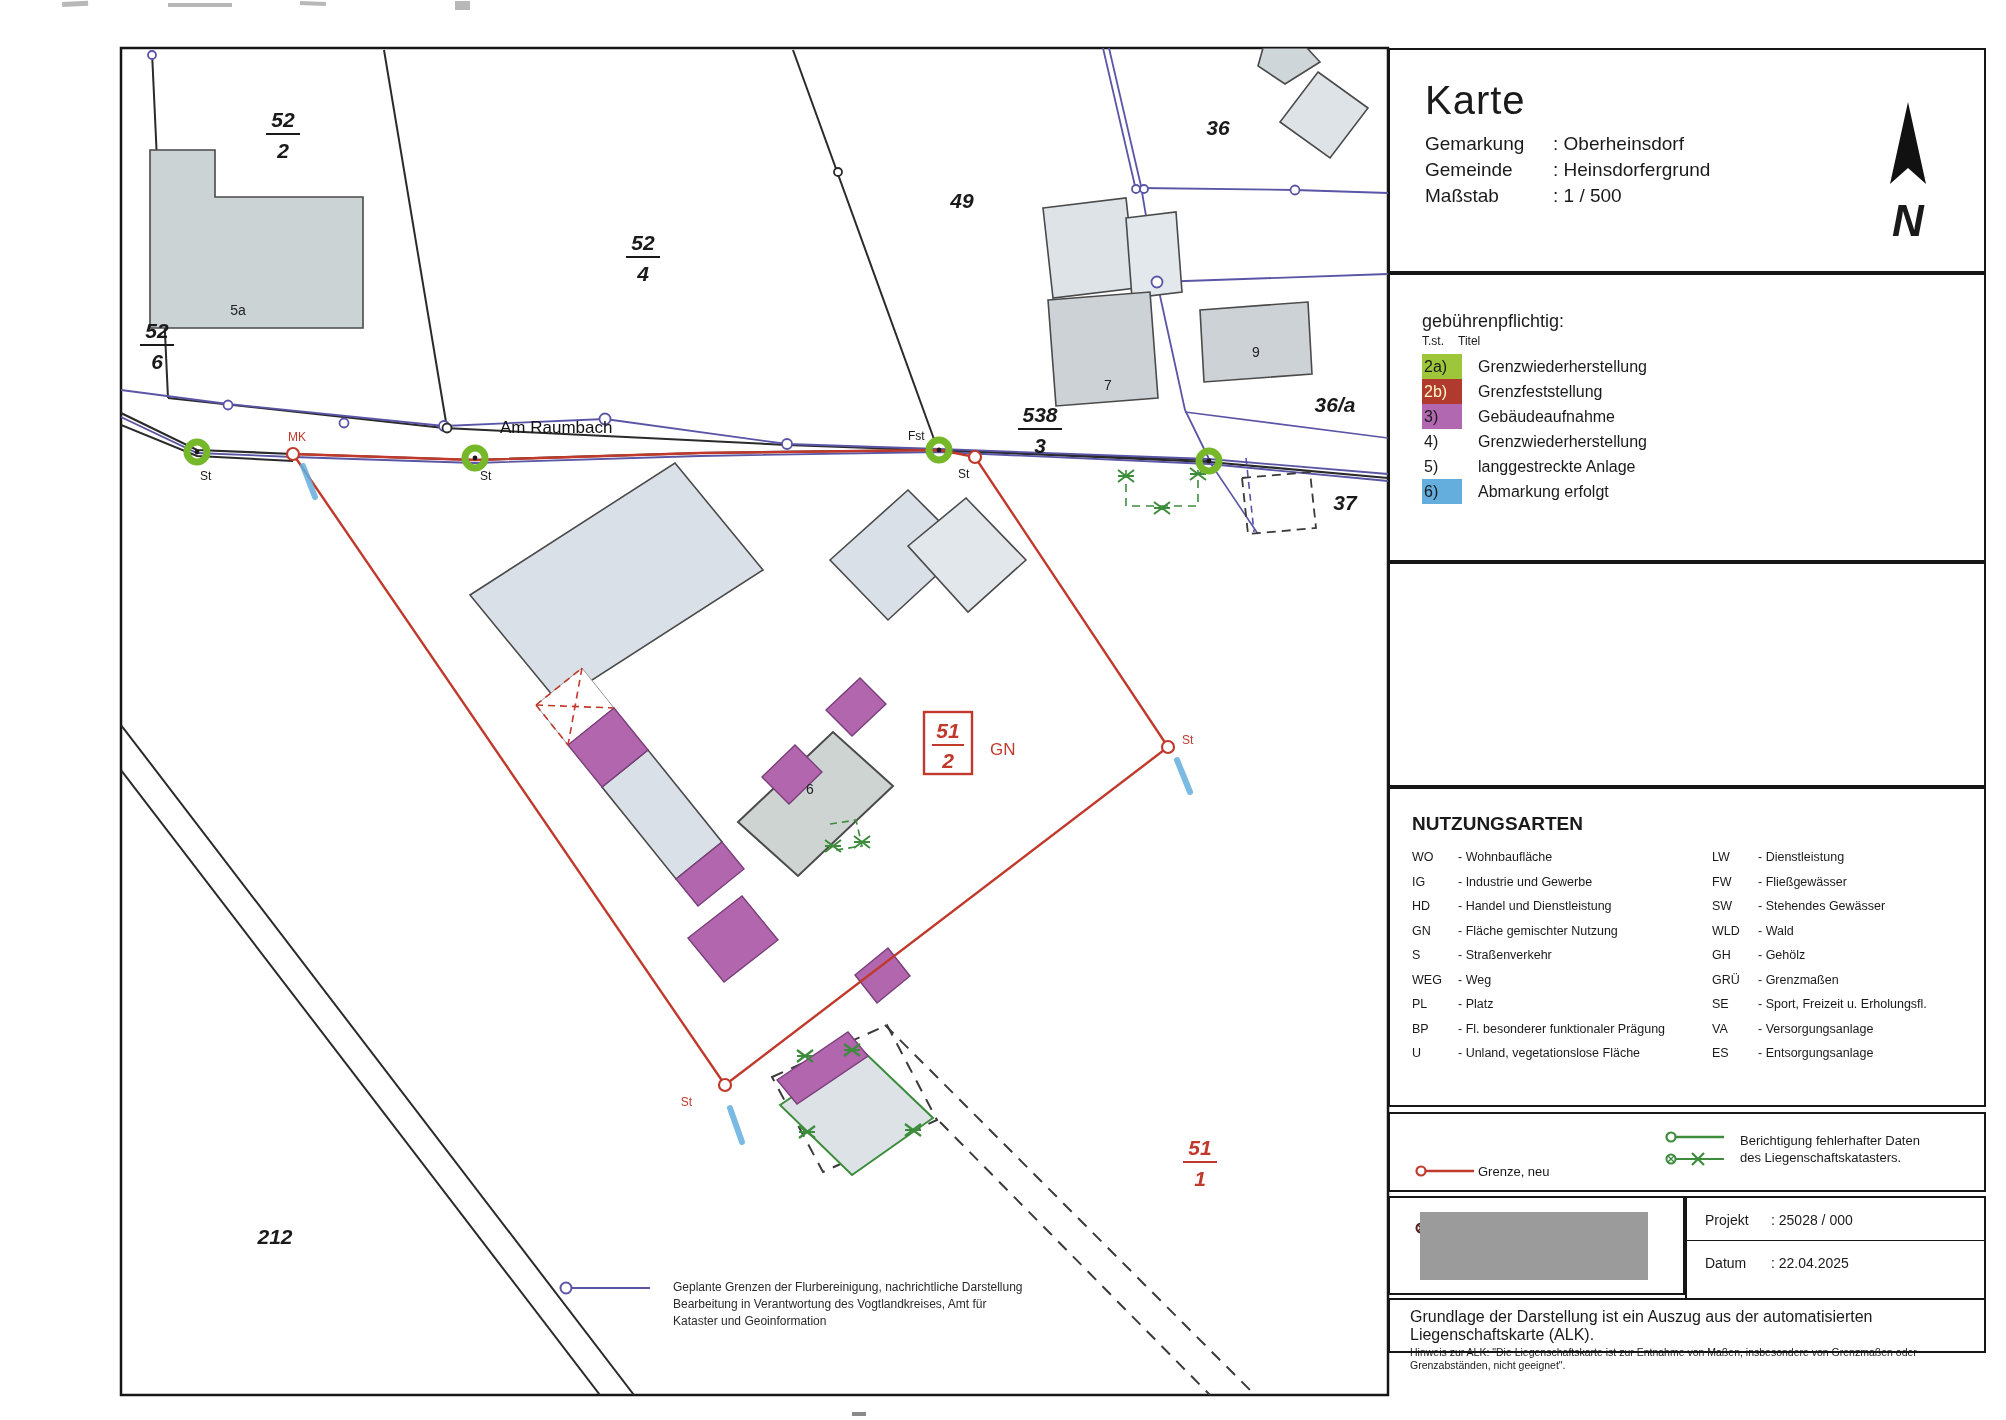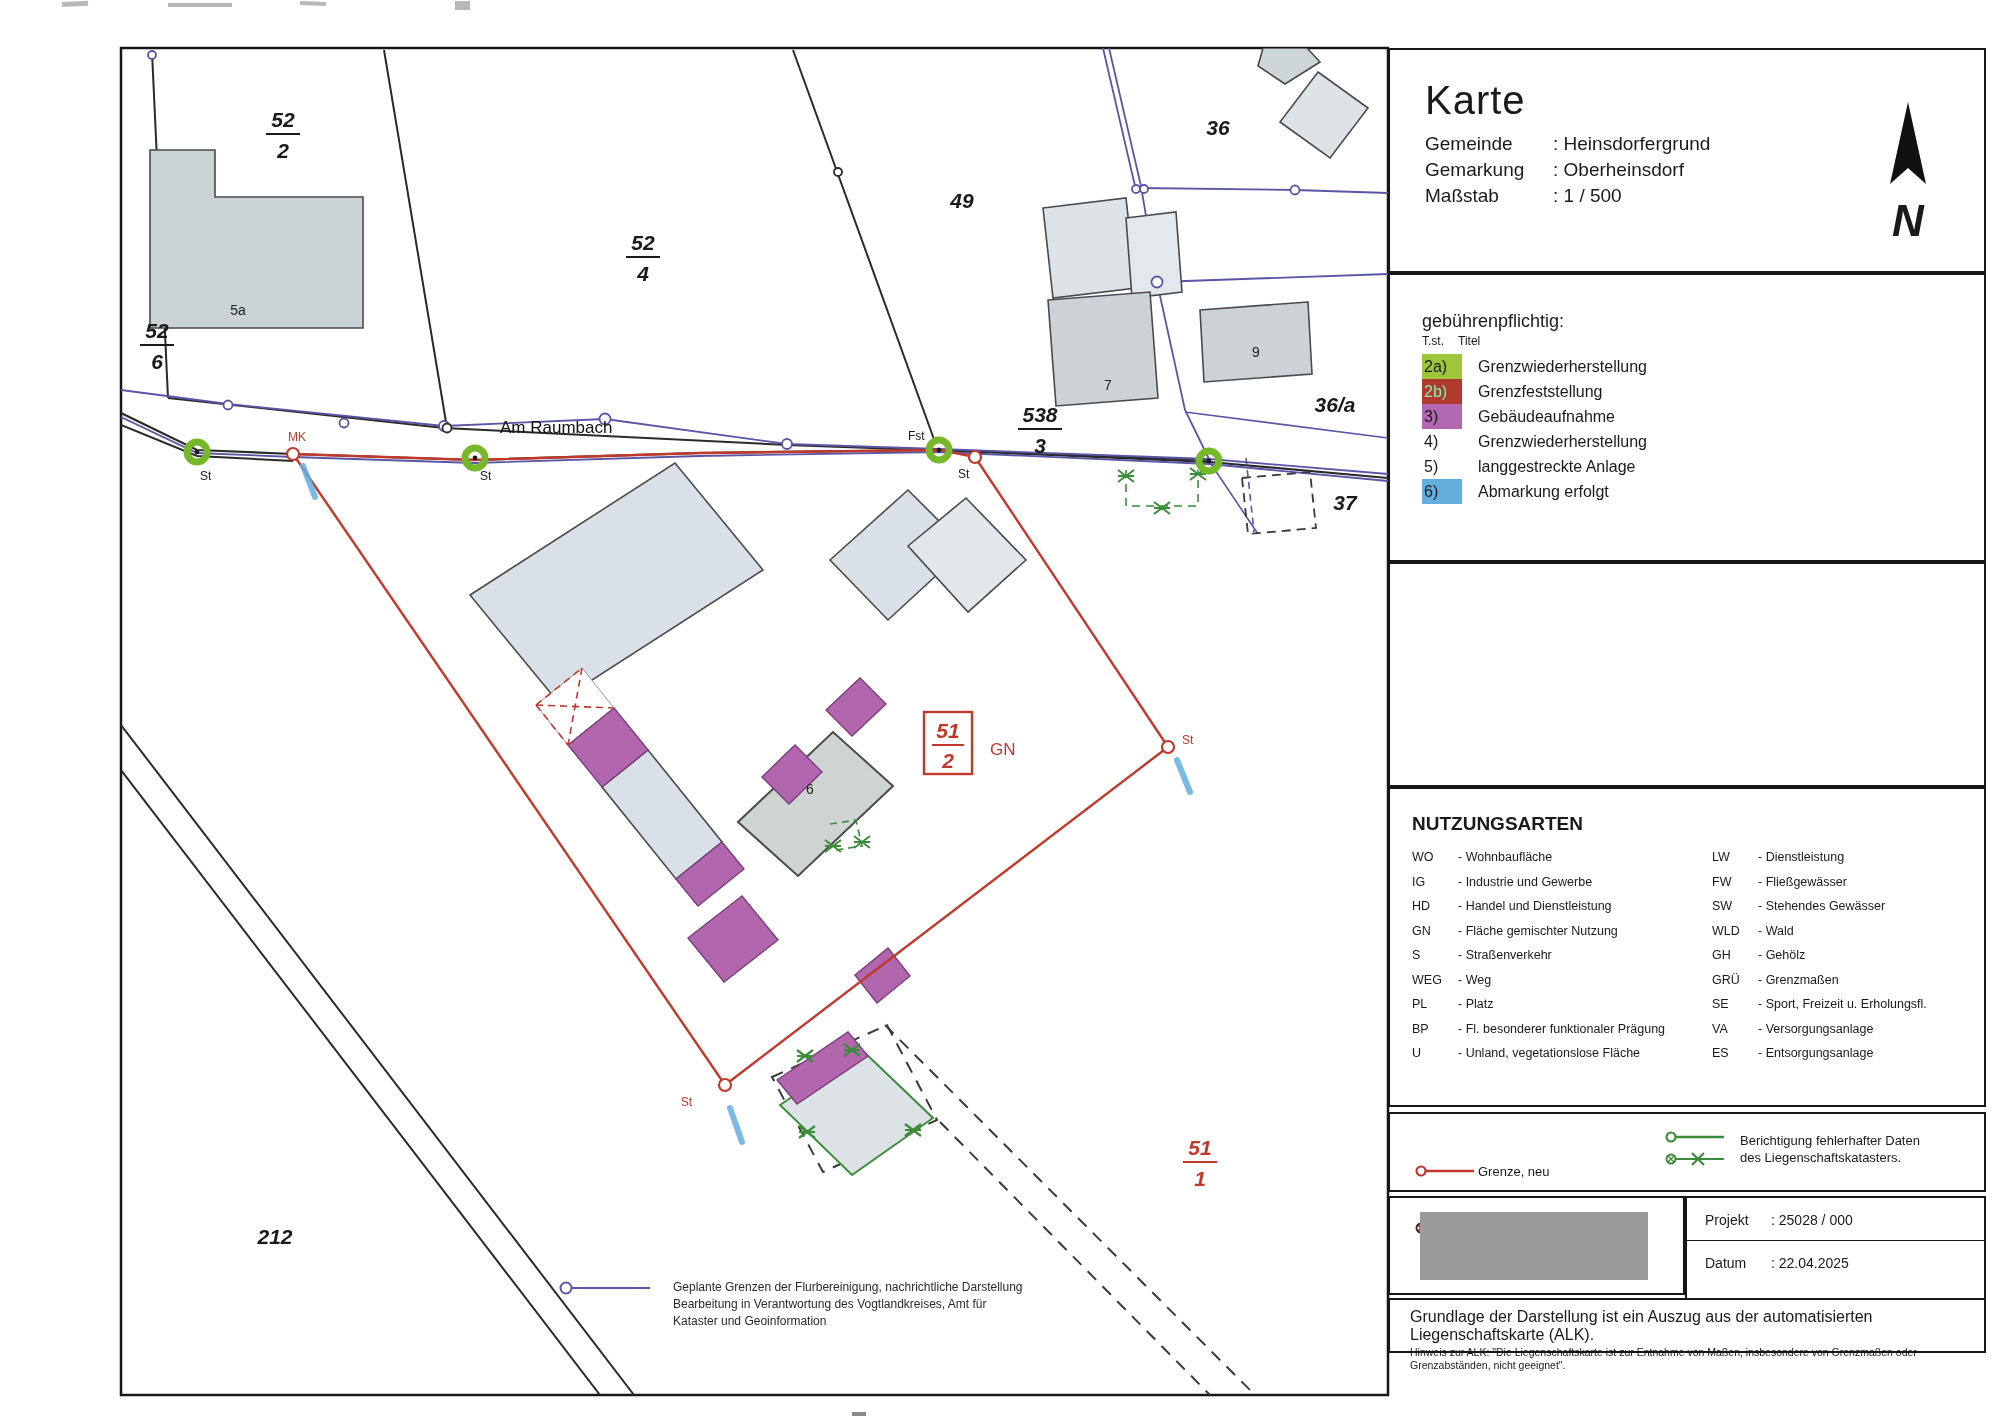--- a/index.html
+++ b/index.html
@@ -20,21 +20,21 @@
   .tb-label{width:128px;}
   .north{position:absolute;right:48px;top:48px;width:56px;height:150px;}
   
   .fee{padding:36px 0 0 32px;}
   .fee-head{font-size:18px;margin-bottom:2px;}
   .fee-sub{font-size:12px;margin-bottom:6px;}
   .fee-sub span:first-child{margin-right:14px;}
   .fee-row{font-size:16px;line-height:25px;display:flex;gap:8px;}
   .tst{display:inline-block;min-width:36px;padding:0 2px;text-align:left;}
   .hl-green{background:#9dc63b;}
-  .hl-red{background:#b03a2e;color:#86efac;}
+  .hl-red{background:#b03a2e;color:#fef9c3;}
   .hl-purple{background:#b168b1;}
   .hl-blue{background:#64aede;}
   .fee-row .ttl{margin-left:8px;}
   
   .nutz{padding:24px 0 0 22px;}
   .nutz-head{font-size:19px;font-weight:bold;margin-bottom:10px;}
   .nutz-cols{display:flex;}
   .nutz-col{font-size:12.5px;}
   .nutz-col.c1{width:300px;}
   .nutz-row{display:flex;height:24.5px;align-items:center;}
@@ -294,26 +294,26 @@
 
     <text class="lbl-annot" x="673" y="1291">Geplante Grenzen der Flurbereinigung, nachrichtliche Darstellung</text>
     <text class="lbl-annot" x="673" y="1308">Bearbeitung in Verantwortung des Vogtlandkreises, Amt für</text>
     <text class="lbl-annot" x="673" y="1325">Kataster und Geoinformation</text>
   </g>
 </svg>
 
 <div class="panel-box" style="top:48px;height:225px;">
   <div class="tb-title">Karte</div>
   <div class="tb-row">
+    <span class="tb-label">Gemarkung</span>
+    <span>: Oberheinsdorf</span>
+  </div>
+  <div class="tb-row">
     <span class="tb-label">Gemeinde</span>
     <span>: Heinsdorfergrund</span>
-  </div>
-  <div class="tb-row">
-    <span class="tb-label">Gemarkung</span>
-    <span>: Oberheinsdorf</span>
   </div>
   <div class="tb-row">
     <span class="tb-label">Maßstab</span>
     <span>: 1 / 500</span>
   </div>
   <svg class="north" viewBox="0 0 56 150">
     <polygon points="28,4 46,86 28,70 10,86" fill="#111"></polygon>
     <text x="28" y="138" text-anchor="middle" font-size="44" font-style="italic" font-weight="bold" fill="#111">N</text>
   </svg>
 </div>

